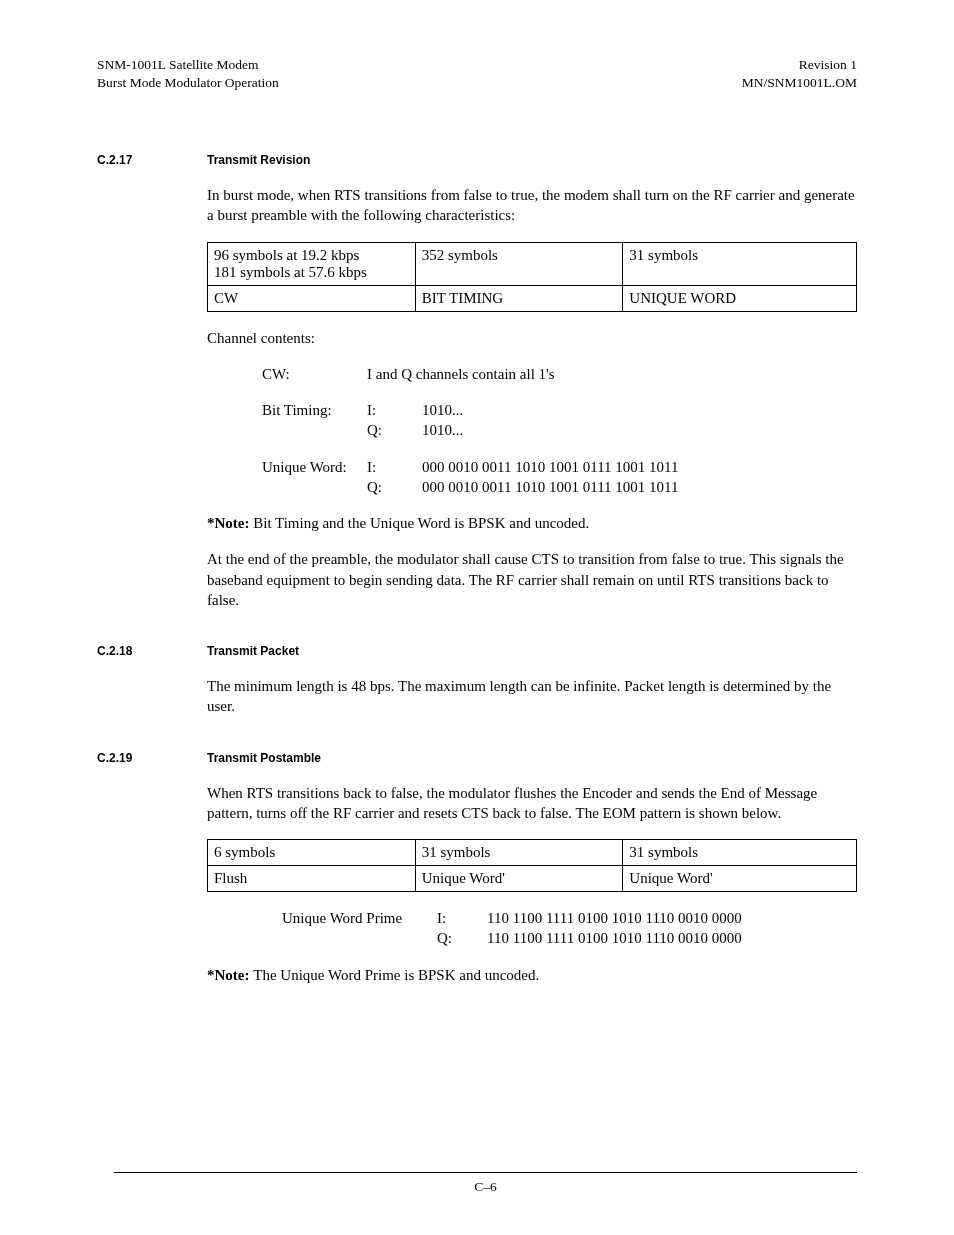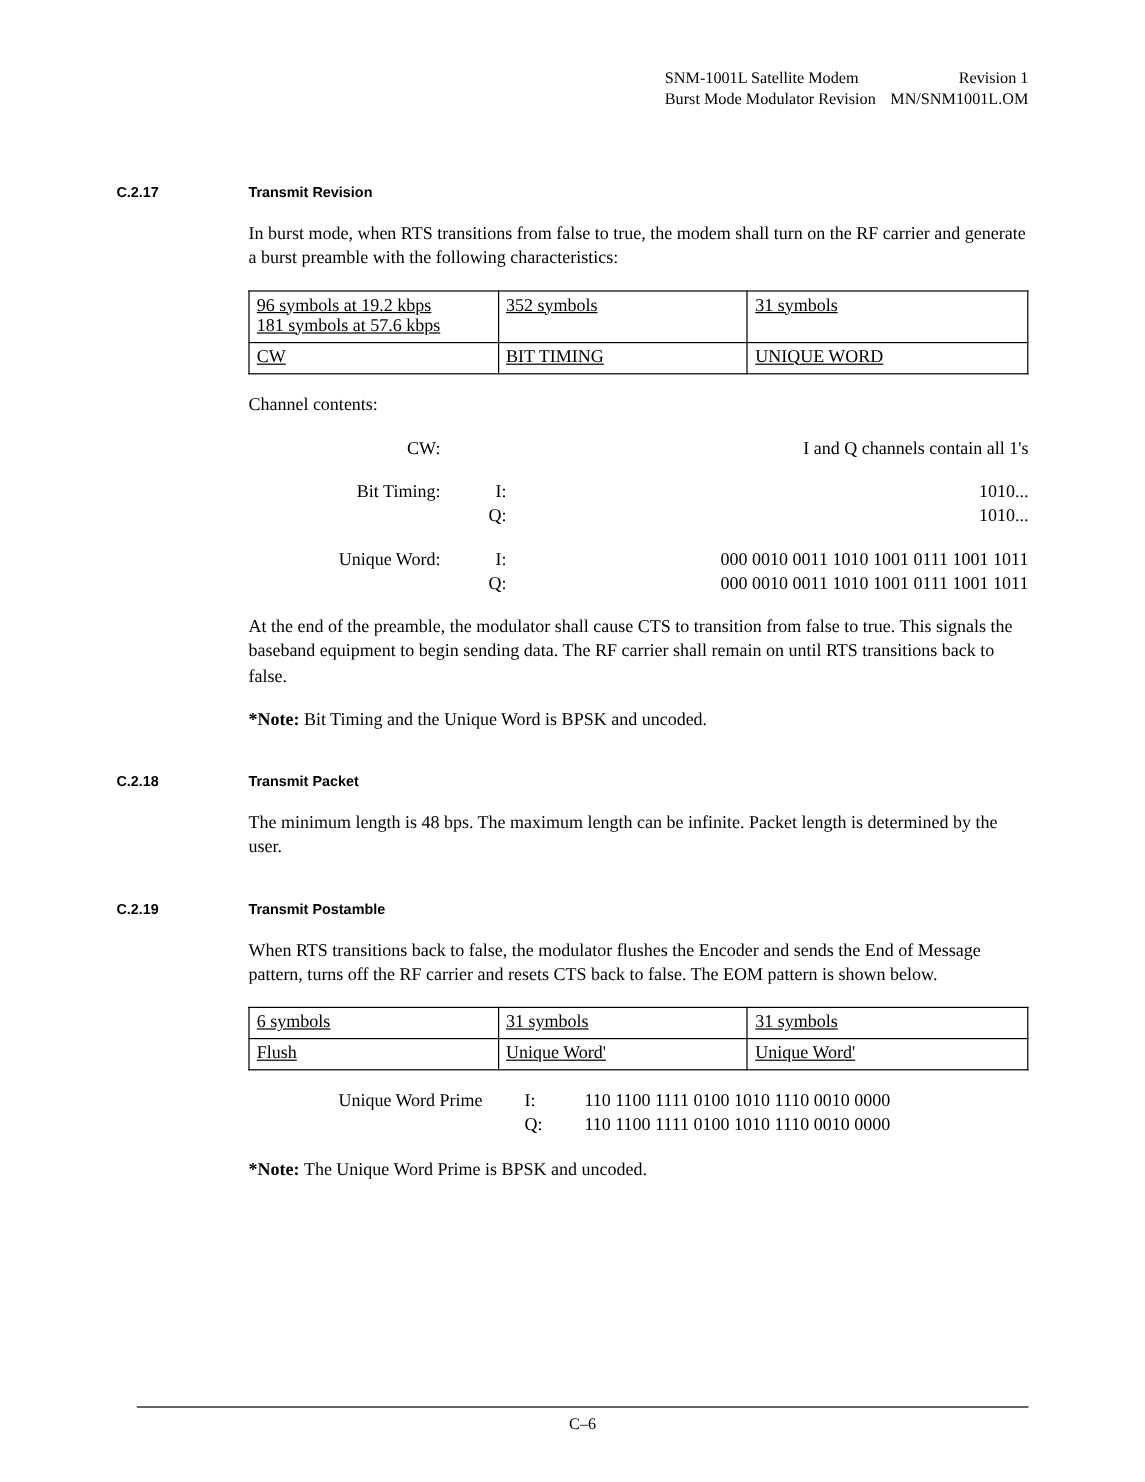--- a/index.html
+++ b/index.html
@@ -12,21 +12,21 @@
   }
   .page {
     width: 954px;
     height: 1235px;
     position: relative;
     box-sizing: border-box;
     padding: 56px 97px 40px 97px;
   }
   .header-row {
     display: flex;
-    justify-content: flex-end;
+    justify-content: space-between;
     font-size: 13.5px;
     line-height: 1.3;
     gap: 12px;
   }
   .section {
     margin-top: 62px;
   }
   .section.tight {
     margin-top: 34px;
   }
@@ -51,29 +51,27 @@
   table.sym {
     border-collapse: collapse;
     width: 100%;
     margin-bottom: 16px;
   }
   table.sym td {
     border: 1px solid #000;
     padding: 4px 6px 4px 6px;
     vertical-align: top;
     font-size: 15px;
-    text-decoration: underline;
   }
   
   .cc-row {
     display: flex;
     margin-left: 55px;
     margin-bottom: 16px;
     line-height: 1.35;
-    text-align: right;
   }
   .cc-row.last { margin-bottom: 16px; }
   .cc-label {
     width: 105px;
     flex-shrink: 0;
   }
   .cc-iq {
     width: 55px;
     flex-shrink: 0;
   }
@@ -109,21 +107,21 @@
   }
 </style>
 </head>
 <body>
 
 <div class="page">
 
   <div class="header-row">
     <div>
       <div>SNM-1001L Satellite Modem</div>
-      <div>Burst Mode Modulator Revision</div>
+      <div>Burst Mode Modulator Operation</div>
     </div>
     <div style="text-align:right">
       <div>Revision 1</div>
       <div>MN/SNM1001L.OM</div>
     </div>
   </div>
 
   <div class="section">
     <div class="section-head">
       <span class="section-num">C.2.17</span>
@@ -174,25 +172,25 @@
         <div class="cc-iq">
           <div>I:</div>
           <div>Q:</div>
         </div>
         <div class="cc-val">
           <div>000 0010 0011 1010 1001 0111 1001 1011</div>
           <div>000 0010 0011 1010 1001 0111 1001 1011</div>
         </div>
       </div>
 
-      <p>At the end of the preamble, the modulator shall cause CTS to transition from false to true. This signals the baseband equipment to begin sending data. The RF carrier shall remain on until RTS transitions back to false.</p>
-
       <p>
         <b>*Note: </b><span>Bit Timing and the Unique Word is BPSK and uncoded.</span>
       </p>
+
+      <p>At the end of the preamble, the modulator shall cause CTS to transition from false to true. This signals the baseband equipment to begin sending data. The RF carrier shall remain on until RTS transitions back to false.</p>
     </div>
   </div>
 
   <div class="section tight">
     <div class="section-head">
       <span class="section-num">C.2.18</span>
       <span>Transmit Packet</span>
     </div>
     <div class="body-block">
       <p>The minimum length is 48 bps. The maximum length can be infinite. Packet length is determined by the user.</p>

